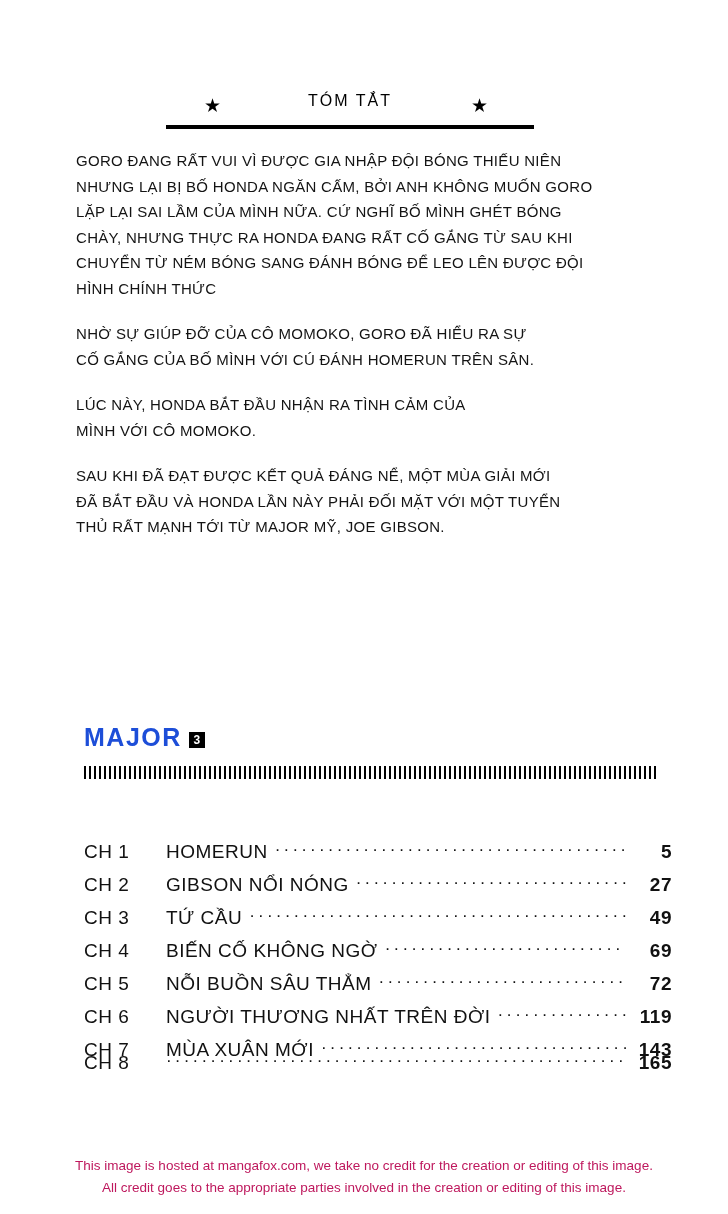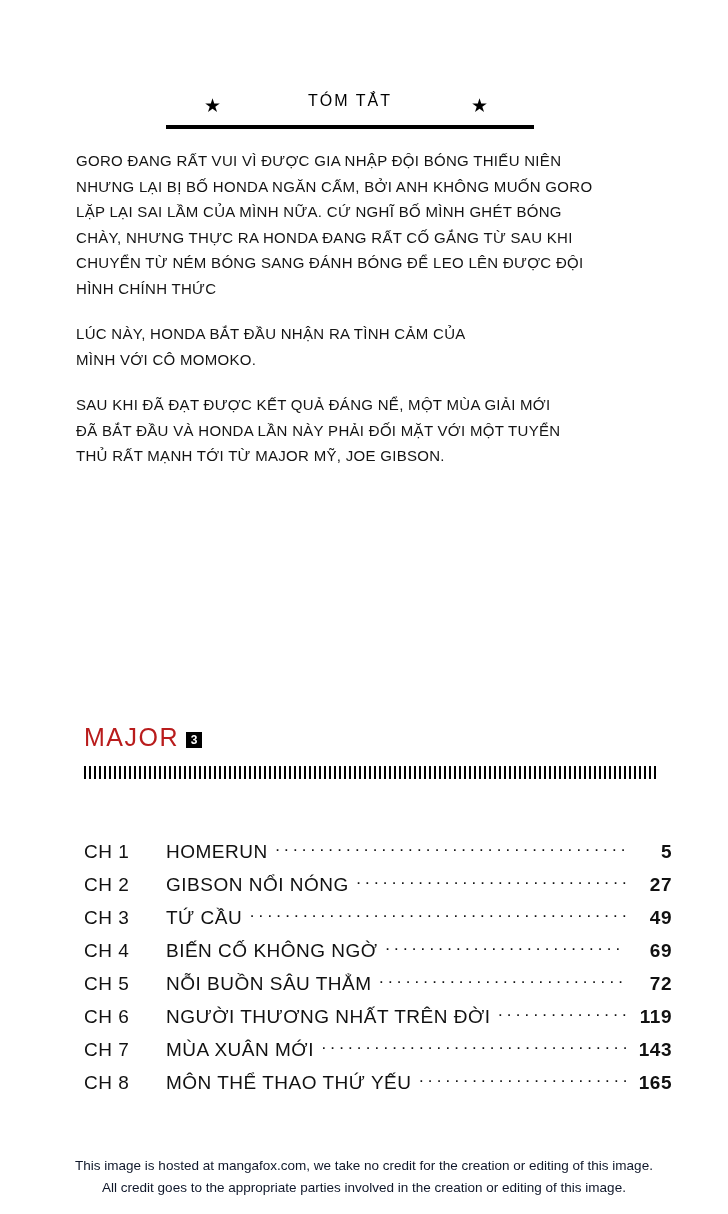--- a/index.html
+++ b/index.html
@@ -85,23 +85,23 @@
     width: 576px;
   }
   .volume-row {
     display: flex;
     align-items: center;
     gap: 7px;
     height: 30px;
   }
   .volume-name {
     font-size: 25px;
-    font-weight: normal;
+    font-weight: bold;
     letter-spacing: 1.5px;
-    color: #b91c1c;
+    color: #1d4ed8;
     font-family: "Liberation Sans", sans-serif;
   }
   .volume-number {
     display: inline-block;
     background: #000000;
     color: #ffffff;
     font-size: 12px;
     font-weight: bold;
     line-height: 16px;
     width: 16px;
@@ -173,21 +173,21 @@
 
   
   .footer {
     position: absolute;
     left: 0;
     top: 1155px;
     width: 728px;
     text-align: center;
     font-size: 13.5px;
     line-height: 22px;
-    color: #0f172a;
+    color: #be185d;
     font-family: "Liberation Sans", sans-serif;
   }
   .footer div { white-space: nowrap; }
 </style>
 </head>
 <body>
 
 <div class="page">
 
   <div class="summary-header">
@@ -197,20 +197,22 @@
     <div class="header-rule"></div>
   </div>
 
   <div class="summary-body">
     <p class="para">GORO ĐANG RẤT VUI VÌ ĐƯỢC GIA NHẬP ĐỘI BÓNG THIẾU NIÊN
 NHƯNG LẠI BỊ BỐ HONDA NGĂN CẤM, BỞI ANH KHÔNG MUỐN GORO
 LẶP LẠI SAI LẦM CỦA MÌNH NỮA. CỨ NGHĨ BỐ MÌNH GHÉT BÓNG
 CHÀY, NHƯNG THỰC RA HONDA ĐANG RẤT CỐ GẮNG TỪ SAU KHI
 CHUYỂN TỪ NÉM BÓNG SANG ĐÁNH BÓNG ĐỂ LEO LÊN ĐƯỢC ĐỘI
 HÌNH CHÍNH THỨC</p>
+    <p class="para">NHỜ SỰ GIÚP ĐỠ CỦA CÔ MOMOKO, GORO ĐÃ HIỂU RA SỰ
+CỐ GẮNG CỦA BỐ MÌNH VỚI CÚ ĐÁNH HOMERUN TRÊN SÂN.</p>
     <p class="para">LÚC NÀY, HONDA BẮT ĐẦU NHẬN RA TÌNH CẢM CỦA
 MÌNH VỚI CÔ MOMOKO.</p>
     <p class="para">SAU KHI ĐÃ ĐẠT ĐƯỢC KẾT QUẢ ĐÁNG NỂ, MỘT MÙA GIẢI MỚI
 ĐÃ BẮT ĐẦU VÀ HONDA LẦN NÀY PHẢI ĐỐI MẶT VỚI MỘT TUYỂN
 THỦ RẤT MẠNH TỚI TỪ MAJOR MỸ, JOE GIBSON.</p>
   </div>
 
   <div class="volume-block">
     <div class="volume-row">
       <span class="volume-name">MAJOR</span>
@@ -266,21 +268,20 @@
 
     <div class="toc-row">
       <span class="toc-ch">CH 7</span>
       <span class="toc-title">MÙA XUÂN MỚI</span>
       <span class="toc-dots">·······························································································</span>
       <span class="toc-page">143</span>
     </div>
 
     <div class="toc-row">
       <span class="toc-ch">CH 8</span>
-      <span class="toc-title">MÔN THỂ THAO THỨ YẾU</span>
       <span class="toc-dots">·······························································································</span>
       <span class="toc-page">165</span>
     </div>
 
   </div>
 
   <div class="footer">
     <div>This image is hosted at mangafox.com, we take no credit for the creation or editing of this image.</div>
     <div>All credit goes to the appropriate parties involved in the creation or editing of this image.</div>
   </div>

